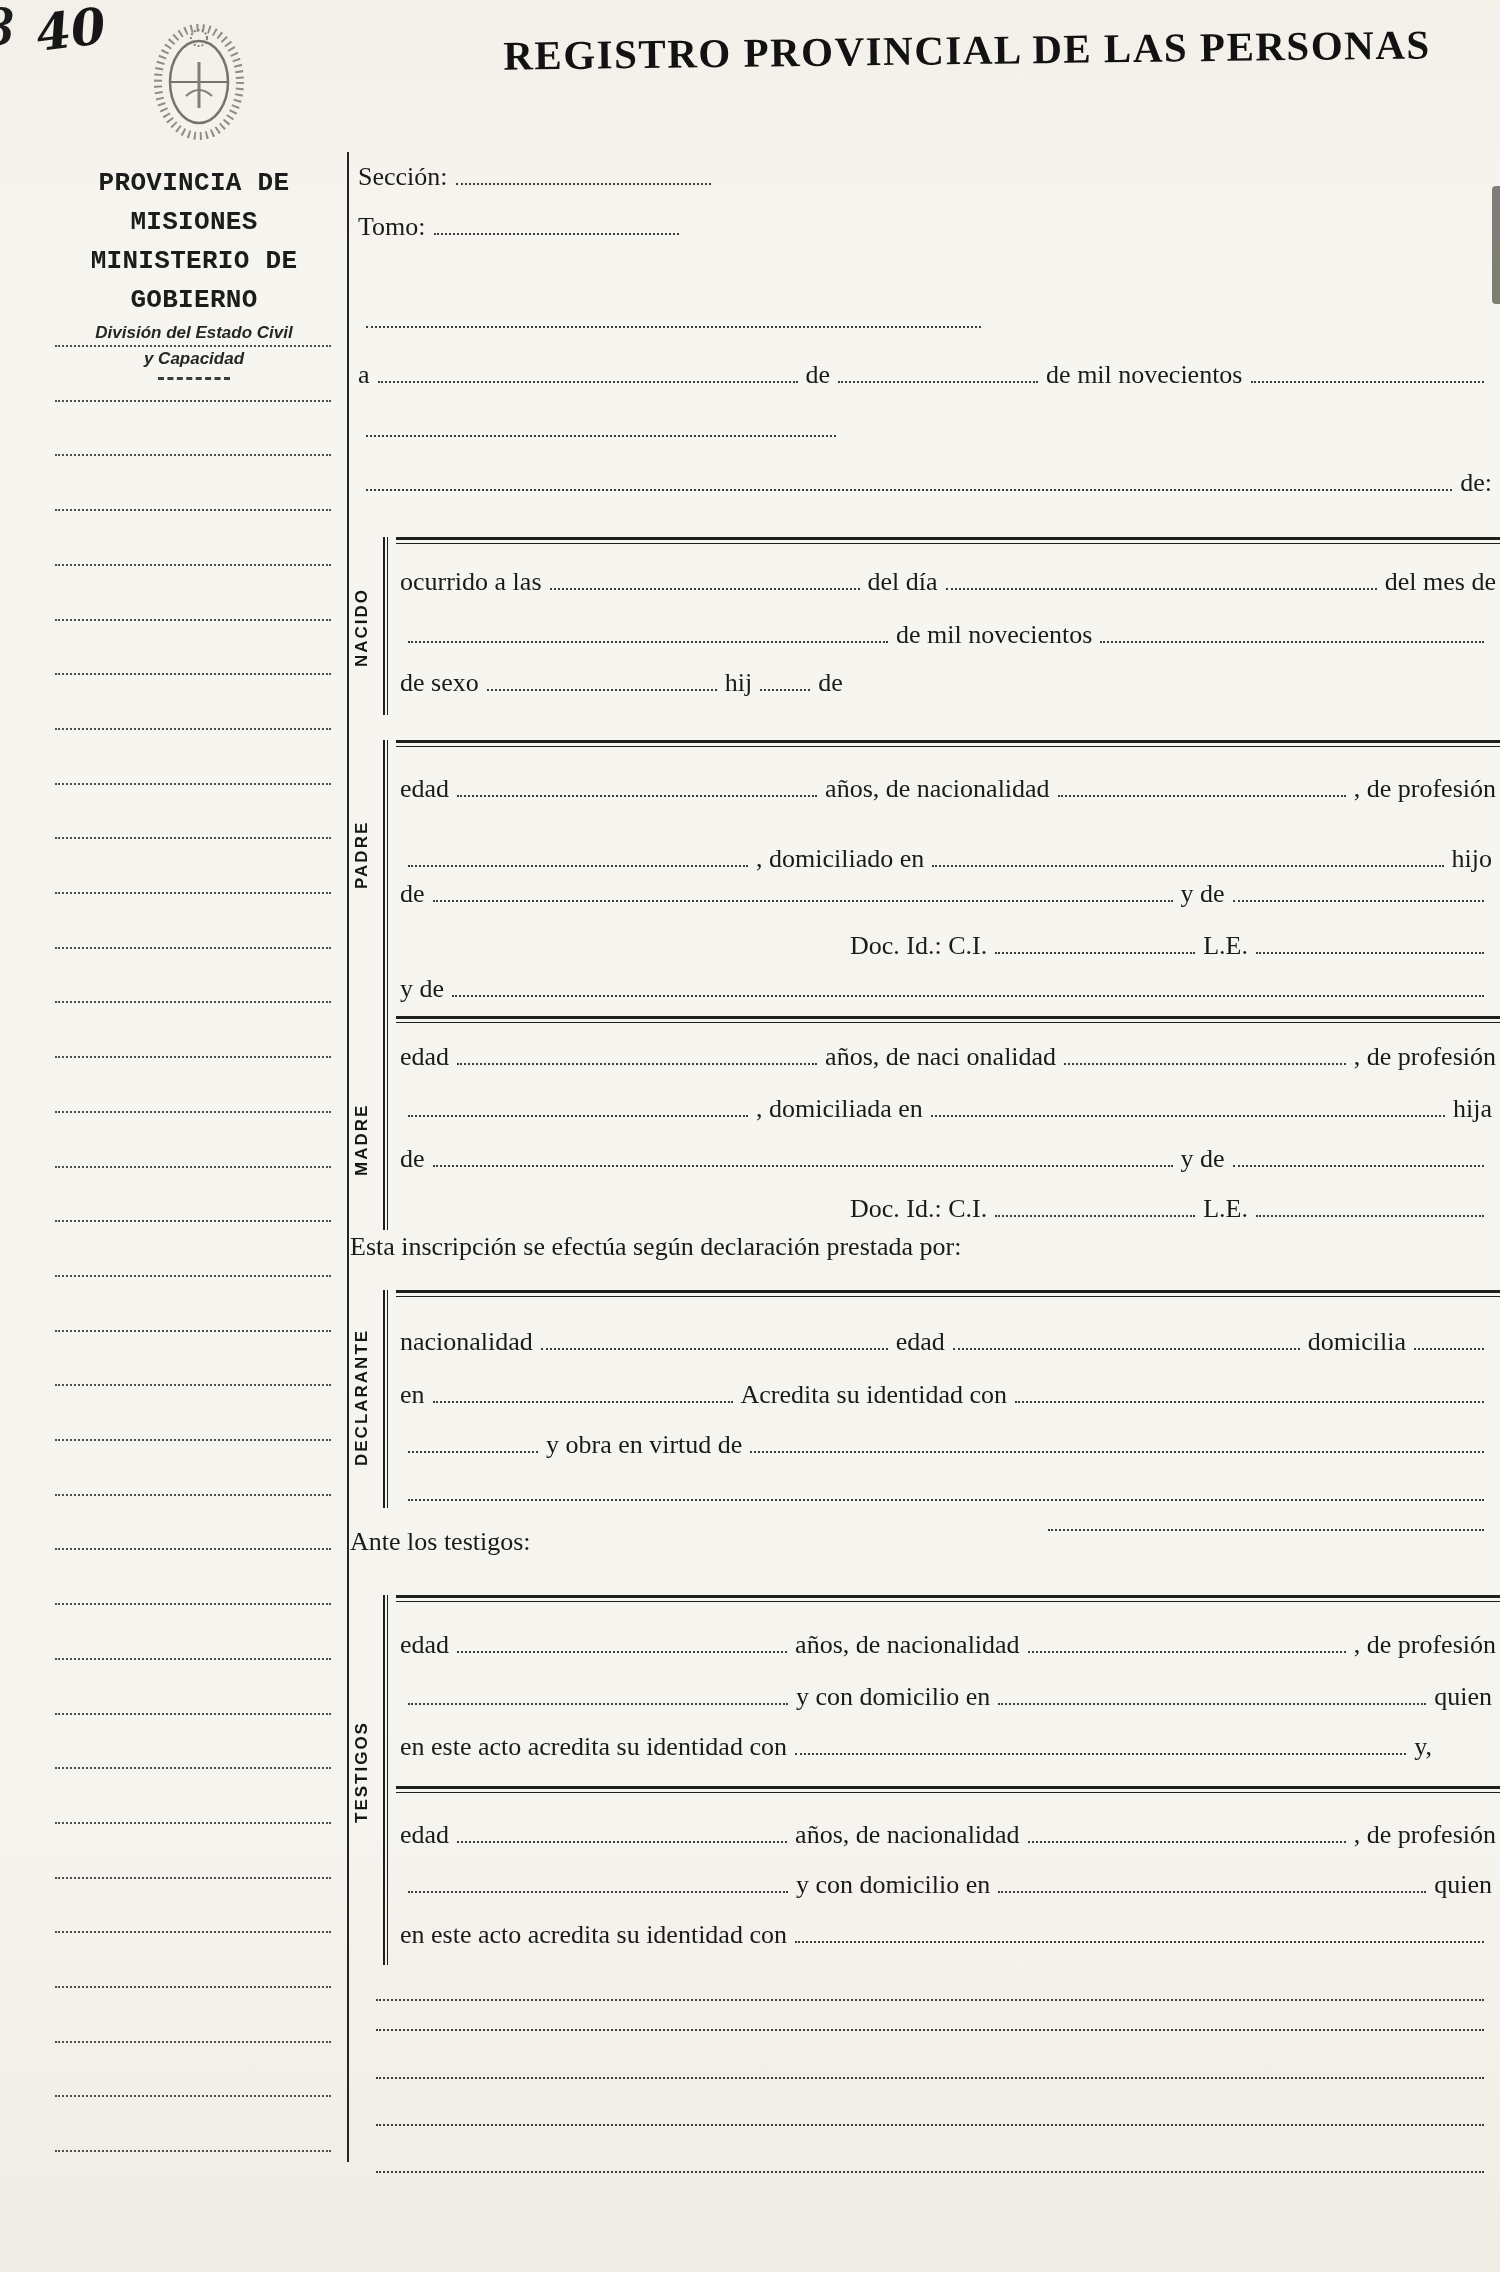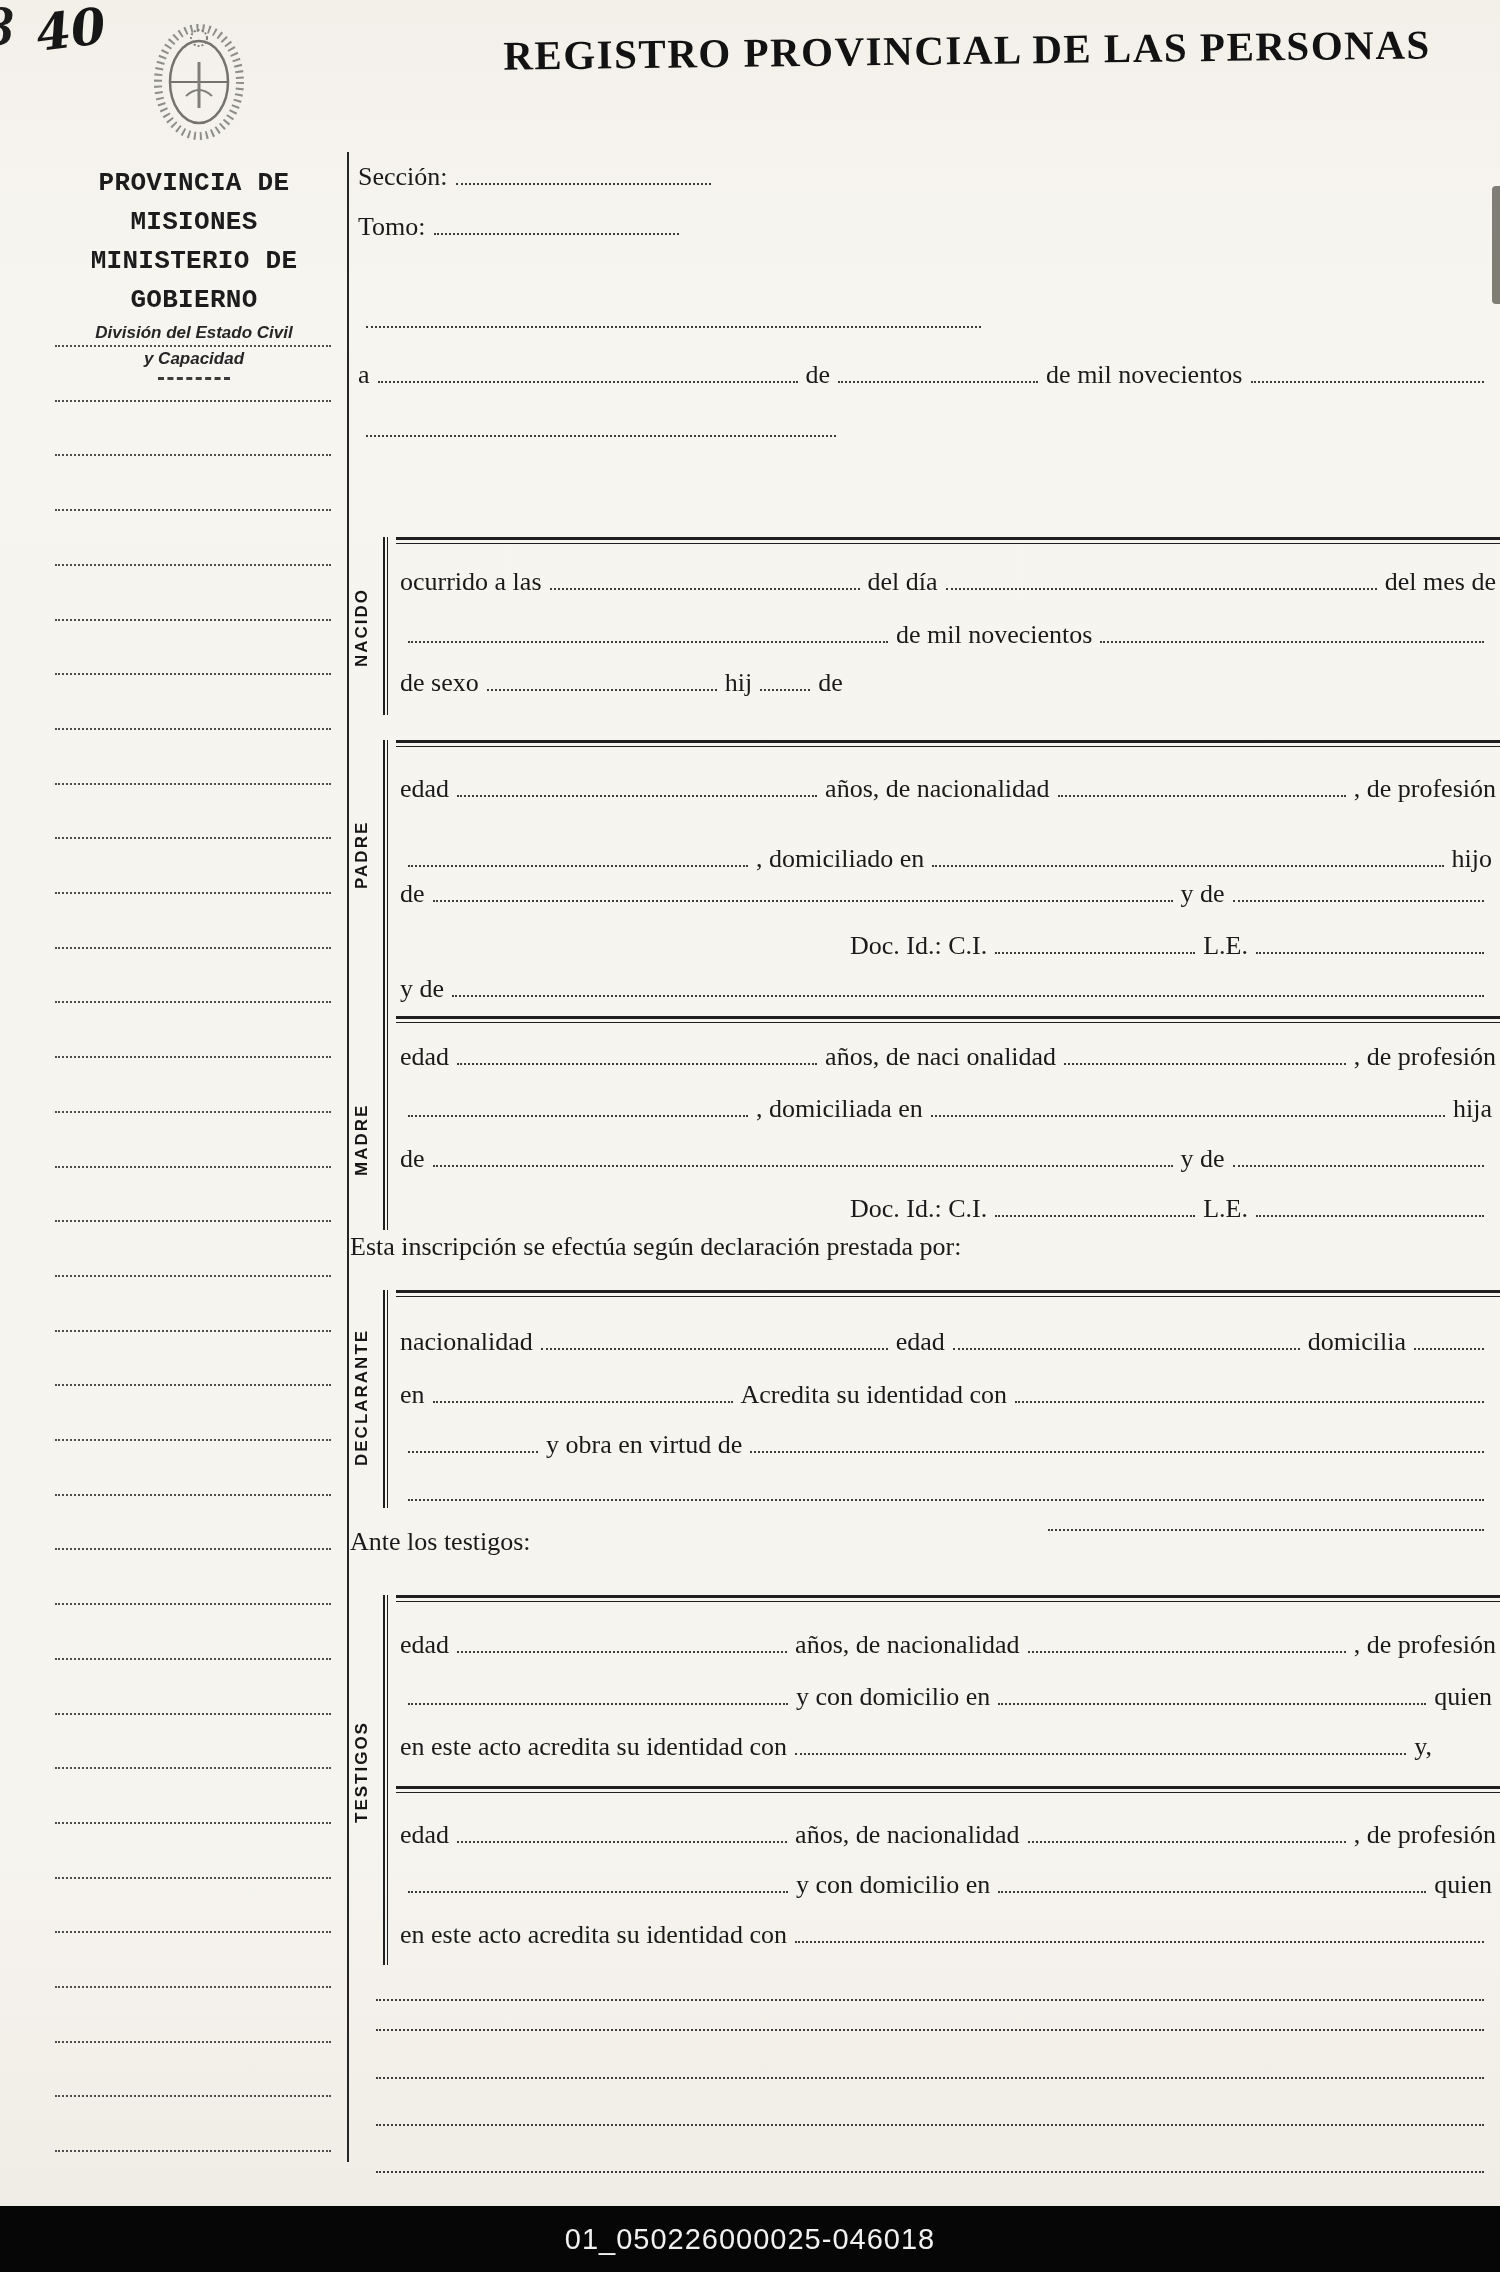--- a/index.html
+++ b/index.html
@@ -128,20 +128,24 @@
     <span class="lbl">a</span>
     <span class="lead" style="width:420px"></span>
     <span class="lbl">de</span>
     <span class="lead" style="width:200px"></span>
     <span class="lbl">de mil novecientos</span>
     <span class="lead grow"></span>
   </div>
   <div class="row" style="top:412px;left:358px;right:0">
     <span class="lead" style="width:470px"></span>
   </div>
+  <div class="row" style="top:466px;left:358px;right:8px">
+    <span class="lead grow"></span>
+    <span class="lbl">de:</span>
+  </div>
 
   <div class="hrule" style="top:537px"></div>
   <div class="vline" style="top:537px;height:178px"></div>
   <div class="vlabel" style="top:552px;height:150px">NACIDO</div>
   <div class="row" style="top:565px;left:400px;right:4px">
     <span class="lbl">ocurrido a las</span>
     <span class="lead" style="width:310px"></span>
     <span class="lbl">del día</span>
     <span class="lead grow"></span>
     <span class="lbl">del mes de</span>
@@ -309,17 +313,14 @@
   <div class="row" style="top:2054px;left:368px;right:8px">
       <span class="lead grow"></span>
     </div>
   <div class="row" style="top:2101px;left:368px;right:8px">
       <span class="lead grow"></span>
     </div>
   <div class="row" style="top:2148px;left:368px;right:8px">
       <span class="lead grow"></span>
     </div>
 
-  <div class="footer">
-    <span>01_050226000025-046018</span>
-  </div>
 
 </div>
 
 </body></html>

